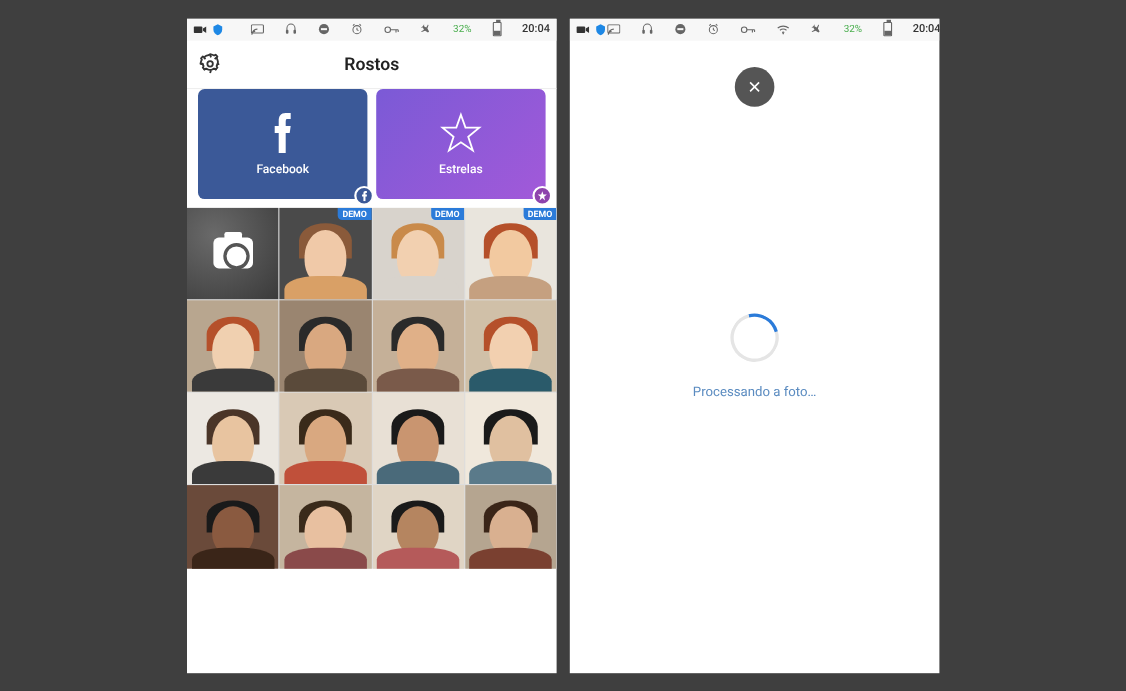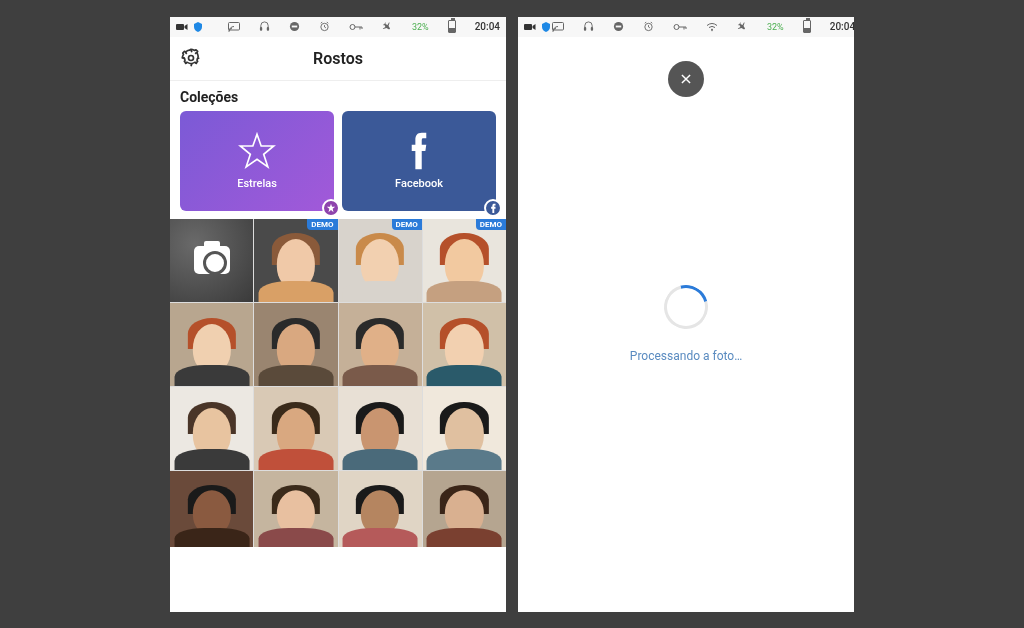--- a/index.html
+++ b/index.html
@@ -221,44 +221,43 @@
       <svg width="20" height="20" viewBox="0 0 24 24" fill="none" stroke="#333" stroke-width="2">
         <circle cx="12" cy="12" r="3"></circle>
         <path d="M12 2 L13 5 M12 22 L13 19 M2 12 L5 13 M22 12 L19 13 M5 5 L7 7 M19 19 L17 17 M5 19 L7 17 M19 5 L17 7"></path>
         <path d="M19 12a7 7 0 1 1-14 0 7 7 0 0 1 14 0" opacity="0"></path>
         <path d="M12 1.5l1.8.4a9 9 0 0 1 2.6 1.1l1.6-.9 2 2-.9 1.6a9 9 0 0 1 1.1 2.6l.4 1.8-.4 1.8a9 9 0 0 1-1.1 2.6l.9 1.6-2 2-1.6-.9a9 9 0 0 1-2.6 1.1l-1.8.4-1.8-.4a9 9 0 0 1-2.6-1.1l-1.6.9-2-2 .9-1.6a9 9 0 0 1-1.1-2.6L1.5 12l.4-1.8a9 9 0 0 1 1.1-2.6l-.9-1.6 2-2 1.6.9A9 9 0 0 1 8.3 3L10.2 2.6 12 1.5z" stroke-linejoin="round"></path>
       </svg>
     </div>
     <div class="app-title">Rostos</div>
   </div>
 
-  <div class="section-title">Coleções</div>
   <div class="collections-row">
+    <div class="collection-card card-facebook">
+      <svg width="24" height="40" viewBox="0 0 24 44" fill="#fff">
+        <path d="M16 8 H20 V2 H15 C10 2 8 5 8 10 V15 H4 V22 H8 V42 H15 V22 H19 L20 15 H15 V11 C15 9 15.5 8 16 8 Z"></path>
+      </svg>
+      <div class="card-label">Facebook</div>
+      <div class="corner-badge">
+        <svg width="8" height="10" viewBox="0 0 10 16" fill="#fff">
+            <path d="M7 4H9V1H7C5 1 4 2 4 4V6H2V9H4V16H7V9H9L9 6H7V5C7 4 7 4 7 4Z"></path>
+          </svg>
+      </div>
+    </div>
     <div class="collection-card card-estrelas">
       <svg width="40" height="40" viewBox="0 0 48 48" fill="none" stroke="#fff" stroke-width="2">
         <path d="M24 4 L29 18 L44 18 L32 28 L37 43 L24 34 L11 43 L16 28 L4 18 L19 18 Z"></path>
       </svg>
       <div class="card-label">Estrelas</div>
       <div class="corner-badge purple">
         <svg width="10" height="10" viewBox="0 0 24 24" fill="#fff">
             <path d="M12 2 L14.5 9 L22 9 L16 14 L18 22 L12 17 L6 22 L8 14 L2 9 L9.5 9 Z"></path>
           </svg>
       </div>
     </div>
-    <div class="collection-card card-facebook">
-      <svg width="24" height="40" viewBox="0 0 24 44" fill="#fff">
-        <path d="M16 8 H20 V2 H15 C10 2 8 5 8 10 V15 H4 V22 H8 V42 H15 V22 H19 L20 15 H15 V11 C15 9 15.5 8 16 8 Z"></path>
-      </svg>
-      <div class="card-label">Facebook</div>
-      <div class="corner-badge">
-        <svg width="8" height="10" viewBox="0 0 10 16" fill="#fff">
-            <path d="M7 4H9V1H7C5 1 4 2 4 4V6H2V9H4V16H7V9H9L9 6H7V5C7 4 7 4 7 4Z"></path>
-          </svg>
-      </div>
-    </div>
   </div>
 
   <div class="faces-grid">
 
     <div class="face-tile camera-tile">
       <div class="camera-icon"></div>
     </div>
     <div class="face-tile" style="background: rgb(74, 74, 74);">
       <div class="face">
           <div class="hair" style="background: rgb(138, 90, 58);"></div>

